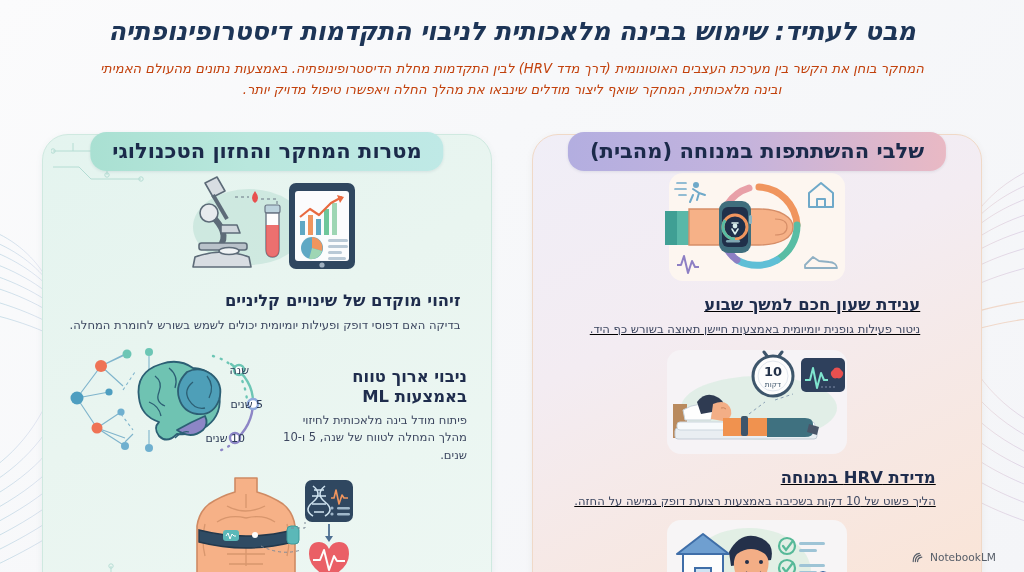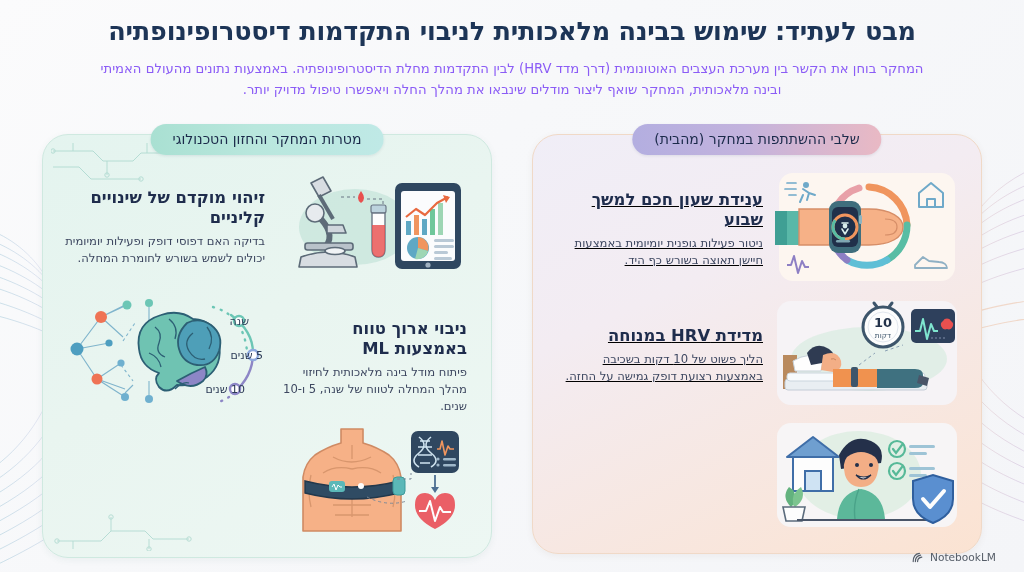--- a/index.html
+++ b/index.html
@@ -11,46 +11,46 @@
   }
   body {
     position: relative;
     background: linear-gradient(135deg, #fbfbfc 0%, #f7f8fa 40%, #f4f5f8 100%);
   }
 
   
   .bg-deco { position: absolute; inset: 0; pointer-events: none; z-index: 0; }
 
   
-  .header { position: relative; z-index: 2; padding: 16px 46px 0 46px; text-align: center; }
+  .header { position: relative; z-index: 2; padding: 16px 46px 0 46px; text-align: center; font-style: italic; }
   .main-title {
     font-size: 25.5px; font-weight: bold; color: #1d3557;
     letter-spacing: -0.2px; line-height: 1.2; white-space: nowrap;
   }
   .subtitle {
     margin-top: 11px;
-    font-size: 13.2px; color: #8b5cf6; line-height: 1.62;
+    font-size: 13.2px; color: #c2410c; line-height: 1.62;
     max-width: 836px; margin-left: auto; margin-right: auto;
   }
 
   
   .panels {
     position: relative; z-index: 2;
     display: flex; gap: 40px;
     padding: 16px 42px 0 42px;
     align-items: flex-start;
   }
   .panel { position: relative; flex: 1 1 0; }
 
   .panel-badge {
-    position: absolute; top: 8px; left: 50%; transform: translateX(-50%);
+    position: absolute; top: 16px; left: 50%; transform: translateX(-50%);
     z-index: 3;
     border-radius: 16px;
     padding: 7px 22px 8px 22px;
-    font-size: 14px; font-weight: normal; color: #1b2a4a;
+    font-size: 21px; font-weight: bold; color: #1b2a4a;
     white-space: nowrap;
     box-shadow: 0 1px 3px rgba(40,60,90,.10);
   }
   .badge-left  { background: linear-gradient(90deg,#a9e0d2 0%, #b9e7dd 45%, #bfe9e6 100%); }
   .badge-right { background: linear-gradient(90deg,#b3aee0 0%, #c3b3dd 45%, #e9b9c4 100%); }
 
   .panel-body {
     margin-top: 18px;
     border-radius: 26px;
     padding: 30px 16px 16px 16px;
@@ -70,20 +70,21 @@
     text-decoration: underline;
   }
 
   
   .circuit { position: absolute; pointer-events: none; opacity: .55; }
 
   
   .item {
     display: flex; align-items: center; gap: 6px;
     padding: 4px 4px;
+    flex-direction: column;
   }
   .item .art { flex: 0 0 auto; }
   .item .txt { flex: 1 1 auto; text-align: right; padding-right: 4px; }
   .item-title {
     font-size: 16.4px; font-weight: bold; color: #1f2d4d; line-height: 1.23;
   }
   .item-desc {
     margin-top: 5px;
     font-size: 11.6px; color: #3d4760; line-height: 1.47;
   }
@@ -146,21 +147,21 @@
 </div>
 
 <header class="header">
   <h1 class="main-title">מבט לעתיד: שימוש בבינה מלאכותית לניבוי התקדמות דיסטרופינופתיה</h1>
   <p class="subtitle">המחקר בוחן את הקשר בין מערכת העצבים האוטונומית (דרך מדד HRV) לבין התקדמות מחלת הדיסטרופינופתיה. באמצעות נתונים מהעולם האמיתי ובינה מלאכותית, המחקר שואף ליצור מודלים שינבאו את מהלך החלה ויאפשרו טיפול מדויק יותר.</p>
 </header>
 
 <section class="panels">
 
   <div class="panel">
-    <div class="panel-badge badge-right">שלבי ההשתתפות במחקר (מהבית)</div>
+    <div class="panel-badge badge-right">שלבי ההשתתפות במנוחה (מהבית)</div>
 
     <div class="panel-body body-right">
 
       <div class="item">
         <div class="art">
           <svg width="188" height="116" viewBox="0 0 188 116" xmlns="http://www.w3.org/2000/svg">
             <rect x="6" y="4" width="176" height="108" rx="14" fill="#fdf6f0"></rect>
 
             <g fill="none" stroke-width="7" stroke-linecap="round">
               <path d="M96,18 A40,40 0 0 1 134,56" stroke="#f0955e"></path>

